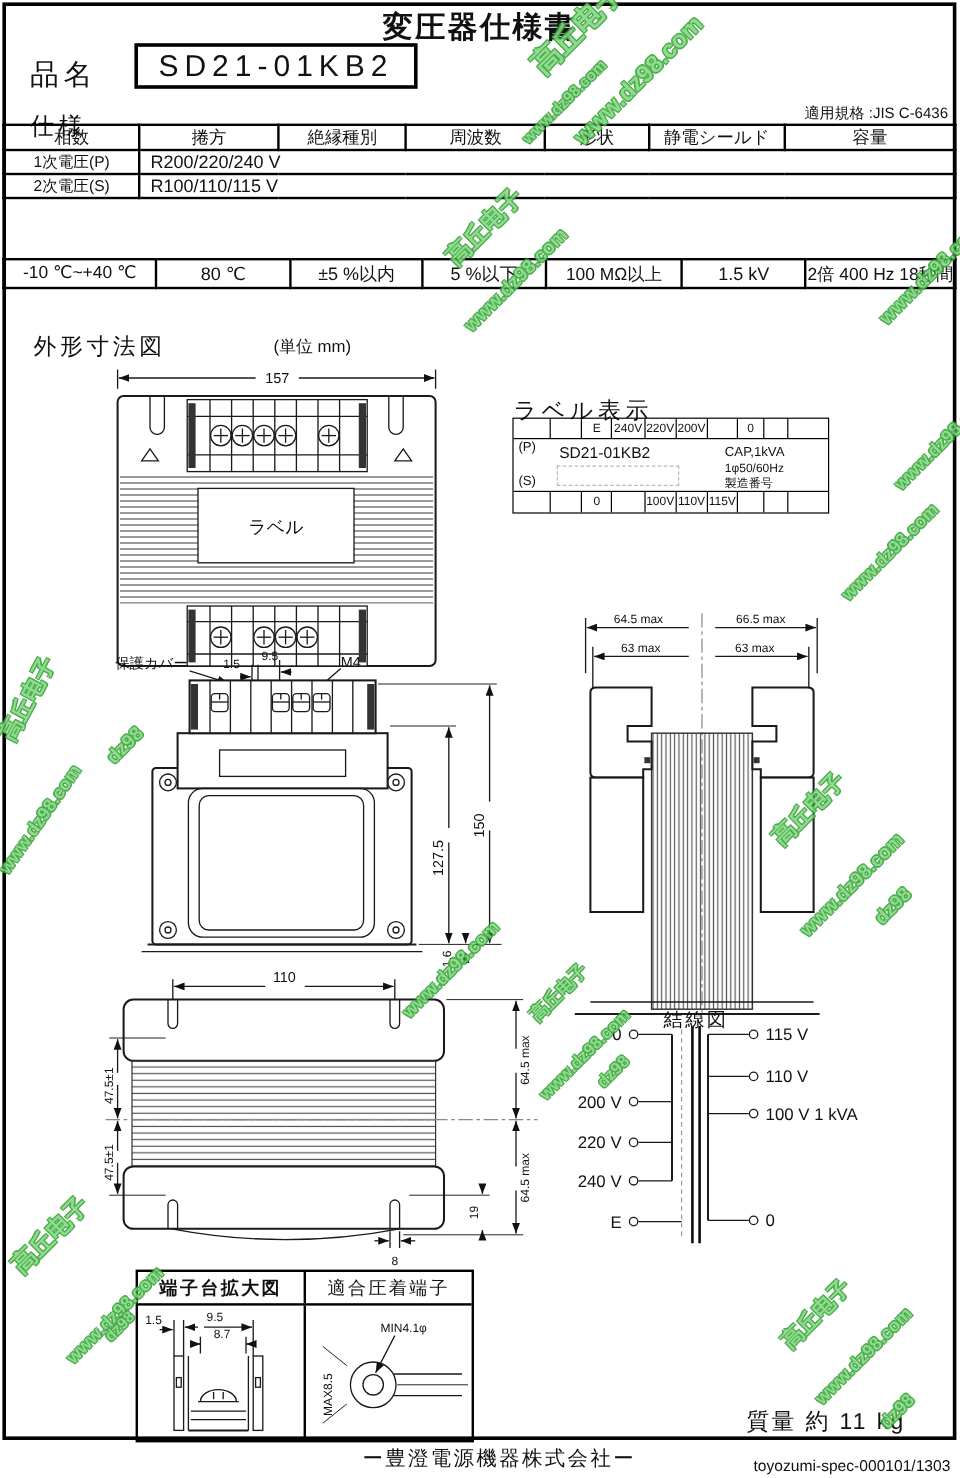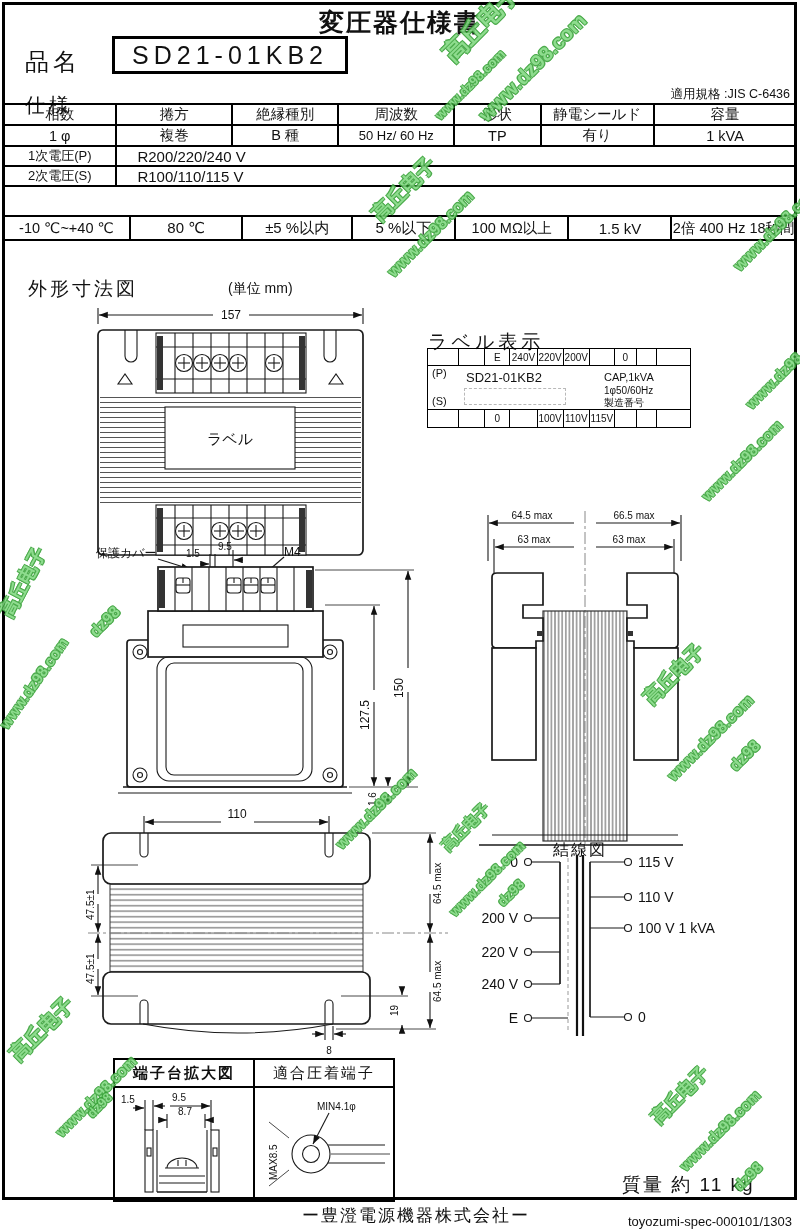--- a/index.html
+++ b/index.html
@@ -10,21 +10,21 @@
   .title{left:0;right:0;top:6px;text-align:center;font-size:25px;font-weight:bold;letter-spacing:2px;}
   .part-label{left:25px;top:46px;font-size:24px;letter-spacing:4px;}
   .part-box{left:112px;top:36px;width:230px;height:32px;border:3px solid #000;
             display:flex;align-items:center;justify-content:center;font-size:25px;letter-spacing:5px;}
   .spec-heading{left:25px;top:92px;font-size:20px;letter-spacing:4px;}
   .standard{right:10px;top:86px;font-size:12.5px;}
   table{border-collapse:collapse;width:100%;table-layout:fixed;}
   td{border:2px solid #000;text-align:center;padding:0;font-size:14.5px;overflow:hidden;white-space:nowrap;}
   .t1{left:2px;top:103px;width:795px;}
   .t2{left:2px;top:215px;width:795px;}
-  td.lft{text-align:left;padding-left:20px;}
+  td.lft{text-align:left;padding-left:8px;}
   .h25{height:21px}.h22{height:18px}.h29{height:25px}.h28{height:24px}
   .f13{font-size:13px}.f15{font-size:15px}
   .outline-heading{left:28px;top:276px;font-size:19px;letter-spacing:3px;}
   .outline-unit{left:228px;top:280px;font-size:14px;}
   
   .lbl-title{left:428px;top:329px;font-size:19px;letter-spacing:4px;}
   .lbl-box{left:427px;top:348px;width:262px;height:78px;border:1.5px solid #000;display:flex;flex-direction:column;}
   .lbl-row{display:flex;height:16px;border-bottom:1.5px solid #000;}
   .lbl-row.bot{border-bottom:none;border-top:1.5px solid #000;height:17px;}
   .lbl-cell{border-right:1.2px solid #000;font-size:10px;display:flex;align-items:center;justify-content:center;}
@@ -101,29 +101,20 @@
         </colgroup>
       <tbody>
           <tr class="h25">
         <td>相数</td>
         <td>捲方</td>
         <td>絶縁種別</td>
         <td>周波数</td>
         <td>形状</td>
         <td>静電シールド</td>
         <td>容量</td>
-      </tr>
-      <tr class="h22 f15">
-        <td>1 φ</td>
-        <td>複巻</td>
-        <td>B 種</td>
-        <td class="f13">50 Hz/ 60 Hz</td>
-        <td>TP</td>
-        <td>有り</td>
-        <td>1 kVA</td>
       </tr>
       <tr class="h22">
         <td class="f13">1次電圧(P)</td>
         <td colspan="6" class="lft f15">R200/220/240 V</td>
       </tr>
       <tr class="h22">
         <td class="f13">2次電圧(S)</td>
         <td colspan="6" class="lft f15">R100/110/115 V</td>
       </tr>
     </tbody>

